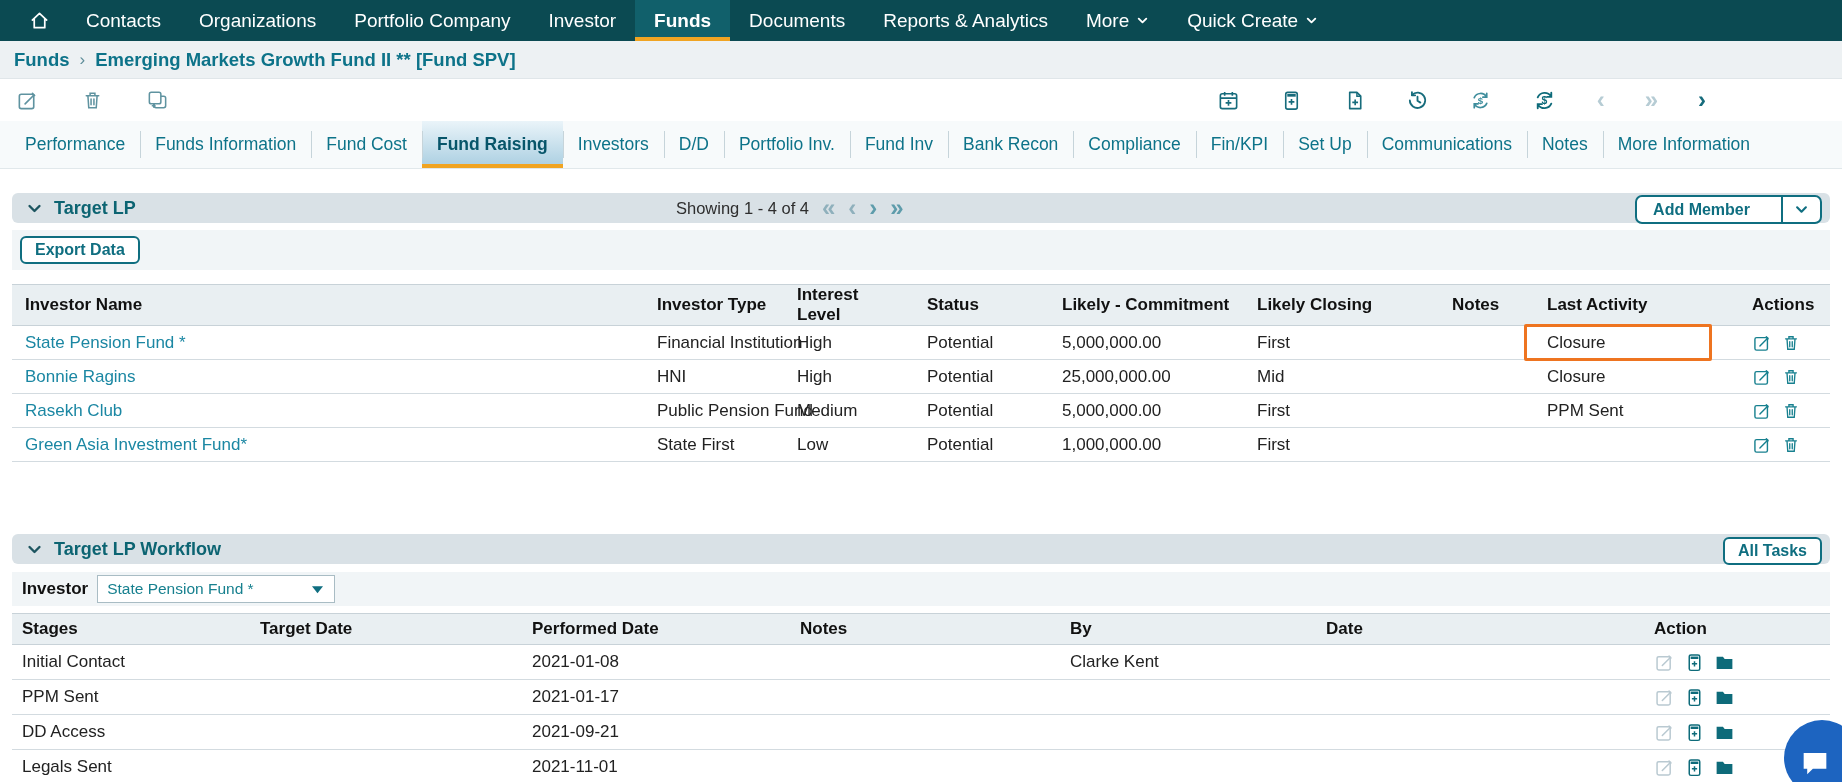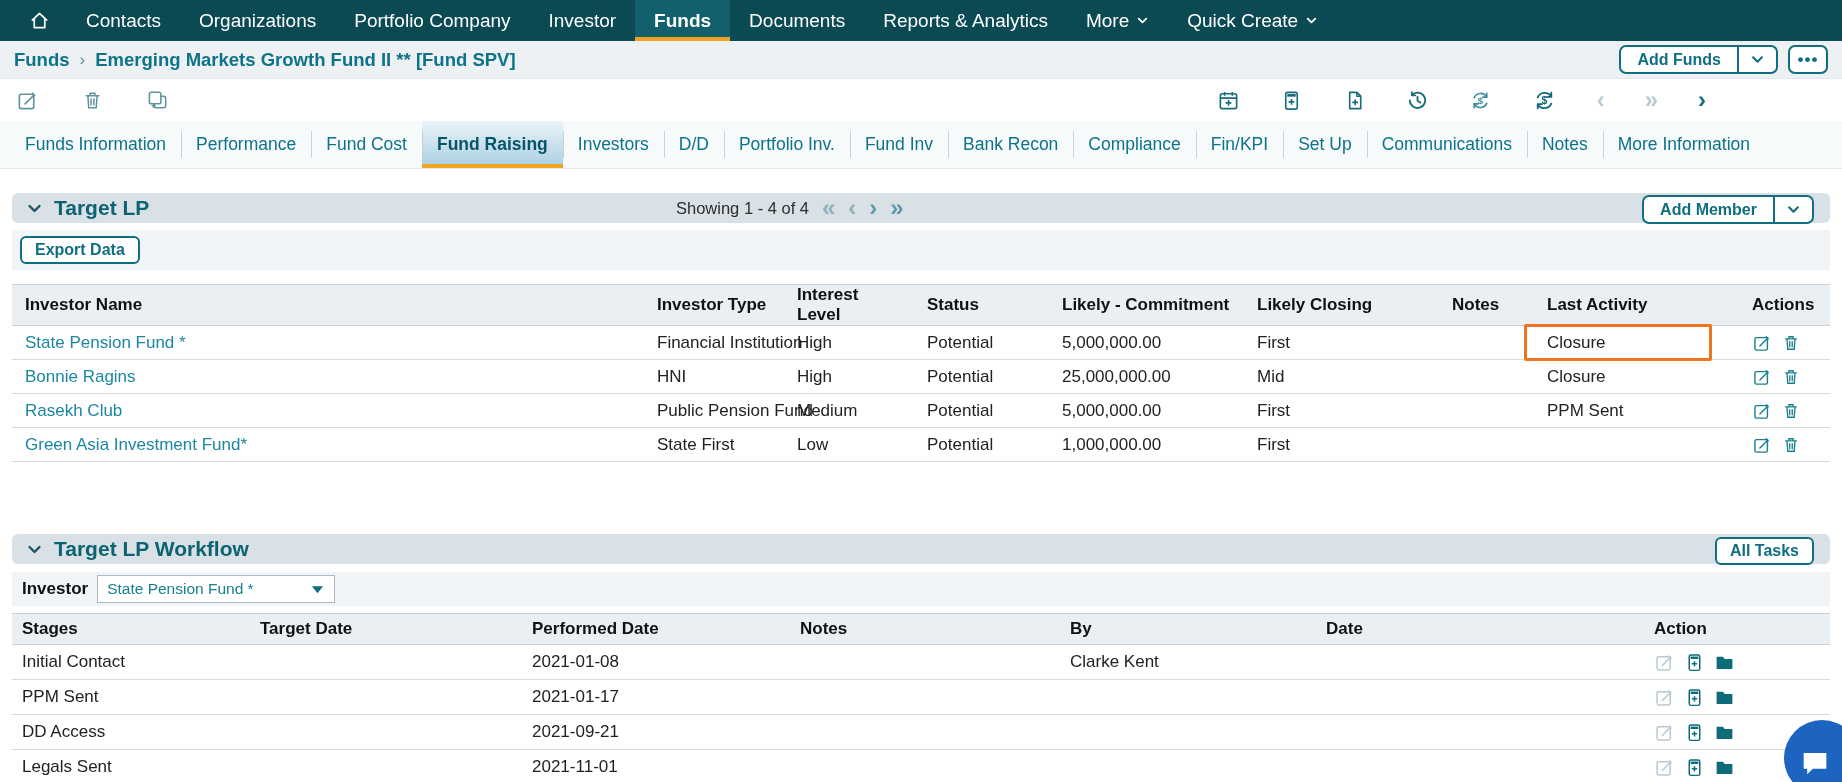--- a/index.html
+++ b/index.html
@@ -28,28 +28,28 @@
   .ticon{cursor:pointer;}
   .pg-glyph{font-size:24px;line-height:20px;cursor:pointer;font-weight:bold;}
   
   .tabs{height:47px;background:#f7fafb;border-bottom:1px solid #e1e8eb;display:flex;align-items:stretch;padding-left:10px;}
   .tab{display:flex;align-items:center;padding:0 15px;font-size:17.5px;color:#0d7389;position:relative;white-space:nowrap;cursor:pointer;}
   .tab + .tab::before{content:"";position:absolute;left:0;top:22%;height:56%;width:1px;background:#c6d4da;}
   .tab.active{background:linear-gradient(#eaf4f9,#a9cee1);box-shadow:inset 0 -4px 0 #f0a422;font-weight:bold;color:#07556a;}
   
   .content{padding:0 12px;position:relative;}
   .sec-head{height:30px;background:#d9e1e6;border-radius:6px;display:flex;align-items:center;padding:0 14px;gap:11px;position:relative;}
-  .sec-head .sec-title{color:#0c6472;font-weight:bold;font-size:21px;}
+  .sec-head .sec-title{color:#0c6472;font-weight:bold;font-size:18px;}
   .sec1{margin-top:24px;}
   .sec2{margin-top:72px;}
   .pager{position:absolute;left:664px;top:0;height:100%;display:flex;align-items:center;gap:13px;}
   .showing{font-size:16.5px;color:#2e2e2e;}
   .pg-muted{color:#8fb0bc;}
   .pg-teal{color:#5e9cab;}
-  .head-btn{position:absolute;right:16px;top:2px;}
+  .head-btn{position:absolute;right:8px;top:2px;gap:15px;}
   .btn{border:2px solid #0f6e80;color:#0f6e80;font-weight:bold;font-size:16px;background:#fff;border-radius:6px;
        padding:3px 13px;display:inline-flex;align-items:center;cursor:pointer;white-space:nowrap;}
   .export-row{background:#f1f5f7;padding:6px 8px;margin-top:7px;}
   
   table{border-collapse:collapse;table-layout:fixed;width:1818px;margin-top:14px;}
   th{background:#e9eff2;border-top:1px solid #c8d2d8;border-bottom:1px solid #c8d2d8;
      font-size:17px;color:#111;text-align:left;font-weight:bold;height:30px;padding:0;}
   td{font-size:17px;color:#222;height:33px;border-bottom:1px solid #d3dbe0;padding:0;white-space:nowrap;overflow:visible;}
   .t1 th,.t1 td{padding-left:25px;}
   .t1 th:first-child,.t1 td:first-child{padding-left:13px;}
@@ -177,33 +177,20 @@
           <use href="#i-chevd"></use>
         </svg>
       </span>
     </div>
 </div>
 
 <div class="crumb-row">
   <span class="crumb">Funds</span>
   <span class="crumb-sep">›</span>
   <span class="crumb">Emerging Markets Growth Fund II ** [Fund SPV]</span>
-  <div class="crumb-actions">
-    <div class="split-btn">
-      <span class="lbl">Add Funds</span>
-      <span class="chev">
-          <span style="color:#0f6e80">
-            <svg width="15" height="15">
-              <use href="#i-chevd"></use>
-            </svg>
-          </span>
-        </span>
-    </div>
-    <div class="dots-btn">•••</div>
-  </div>
 </div>
 
 <div class="toolbar">
   <div class="tool-left">
     <span class="ticon" style="color:#5f93a0">
         <svg width="23" height="23">
           <use href="#i-edit"></use>
         </svg>
       </span>
     <span class="ticon" style="color:#5f93a0">
@@ -248,22 +235,22 @@
           <use href="#i-sync"></use>
         </svg>
       </span>
     <span class="pg-glyph" style="color:#b6ccd4">‹</span>
     <span class="pg-glyph" style="color:#b6ccd4">»</span>
     <span class="pg-glyph" style="color:#176c7c">›</span>
   </div>
 </div>
 
 <div class="tabs">
+  <div class="tab">Performance</div>
   <div class="tab">Funds Information</div>
-  <div class="tab">Performance</div>
   <div class="tab">Fund Cost</div>
   <div class="tab active">Fund Raising</div>
   <div class="tab">Investors</div>
   <div class="tab">D/D</div>
   <div class="tab">Portfolio Inv.</div>
   <div class="tab">Fund Inv</div>
   <div class="tab">Bank Recon</div>
   <div class="tab">Compliance</div>
   <div class="tab">Fin/KPI</div>
   <div class="tab">Set Up</div>

